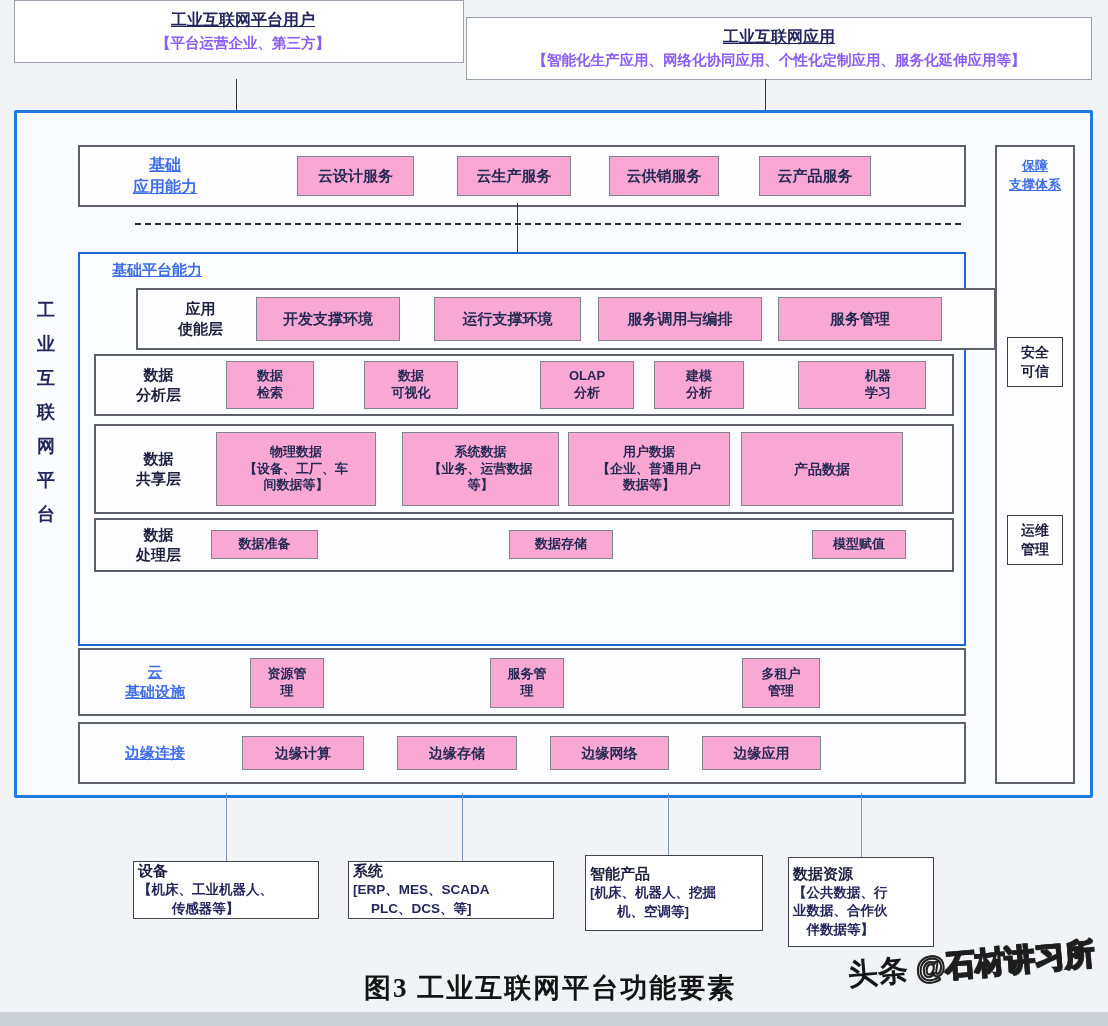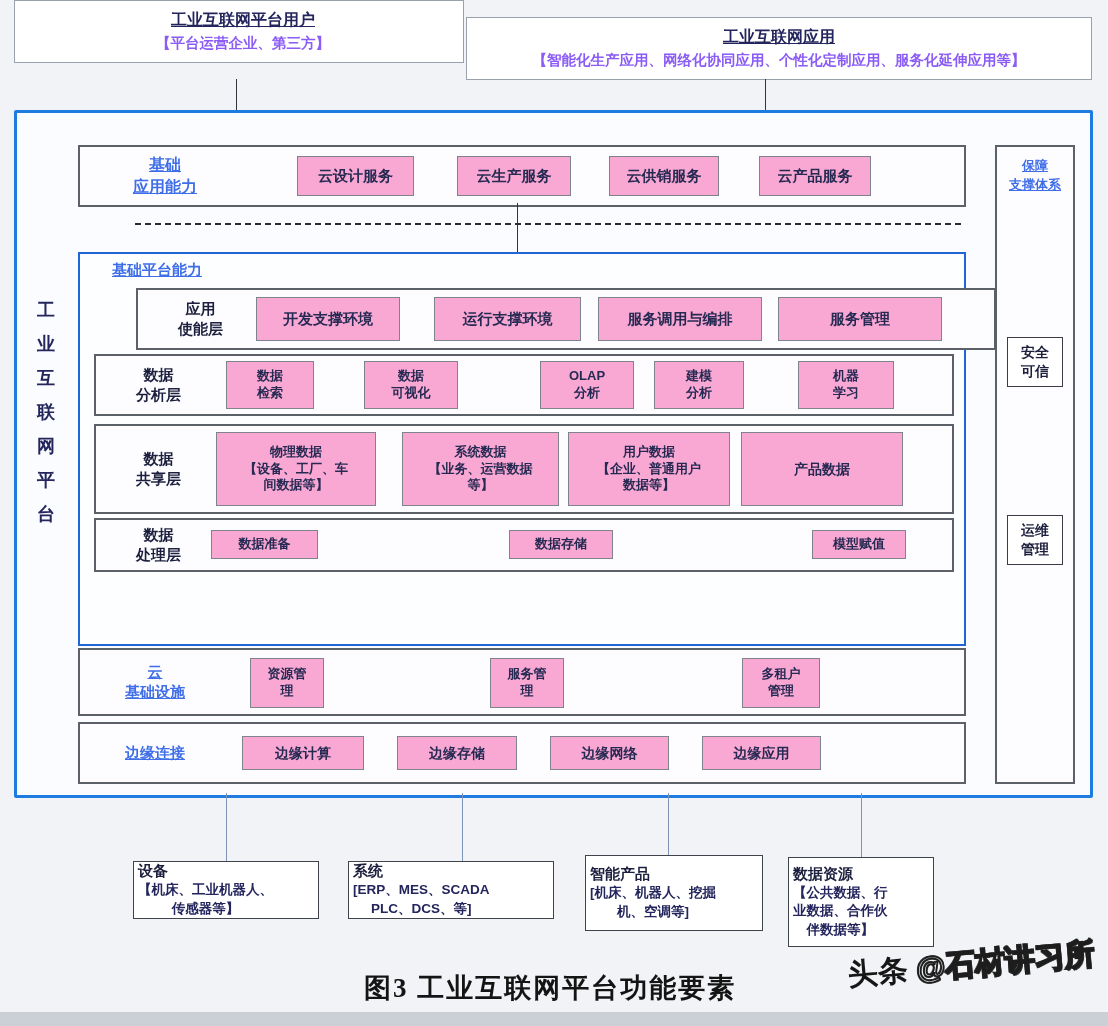--- a/index.html
+++ b/index.html
@@ -121,21 +121,21 @@
       <div class="rowlabel navy" style="left:0; width:125px; font-size:15px;">数据
 分析层</div>
       <div class="ibox" style="left:130px; top:5px; width:86px; height:46px; font-size:13px;">数据
 检索</div>
       <div class="ibox" style="left:268px; top:5px; width:92px; height:46px; font-size:13px;">数据
 可视化</div>
       <div class="ibox" style="left:412px; top:5px; width:92px; height:46px; font-size:13px;margin-left:32px;">OLAP
 分析</div>
       <div class="ibox" style="left:558px; top:5px; width:88px; height:46px; font-size:13px;">建模
 分析</div>
-      <div class="ibox" style="left:702px; top:5px; width:94px; height:46px; font-size:13px;">机器
+      <div class="ibox" style="left:702px; top:5px; width:94px; height:46px; font-size:13px;padding-left:32px;">机器
 学习</div>
     </div>
 
     <div class="row" style="position:absolute; left:14px; top:170px; width:856px; height:86px;">
       <div class="rowlabel navy" style="left:0; width:125px; font-size:15px;">数据
 共享层</div>
       <div class="ibox" style="left:120px; top:6px; width:158px; height:72px; font-size:13px;">物理数据
 【设备、工厂、车
 间数据等】</div>
       <div class="ibox" style="left:300px; top:6px; width:155px; height:72px; font-size:13px;margin-left:6px;">系统数据

